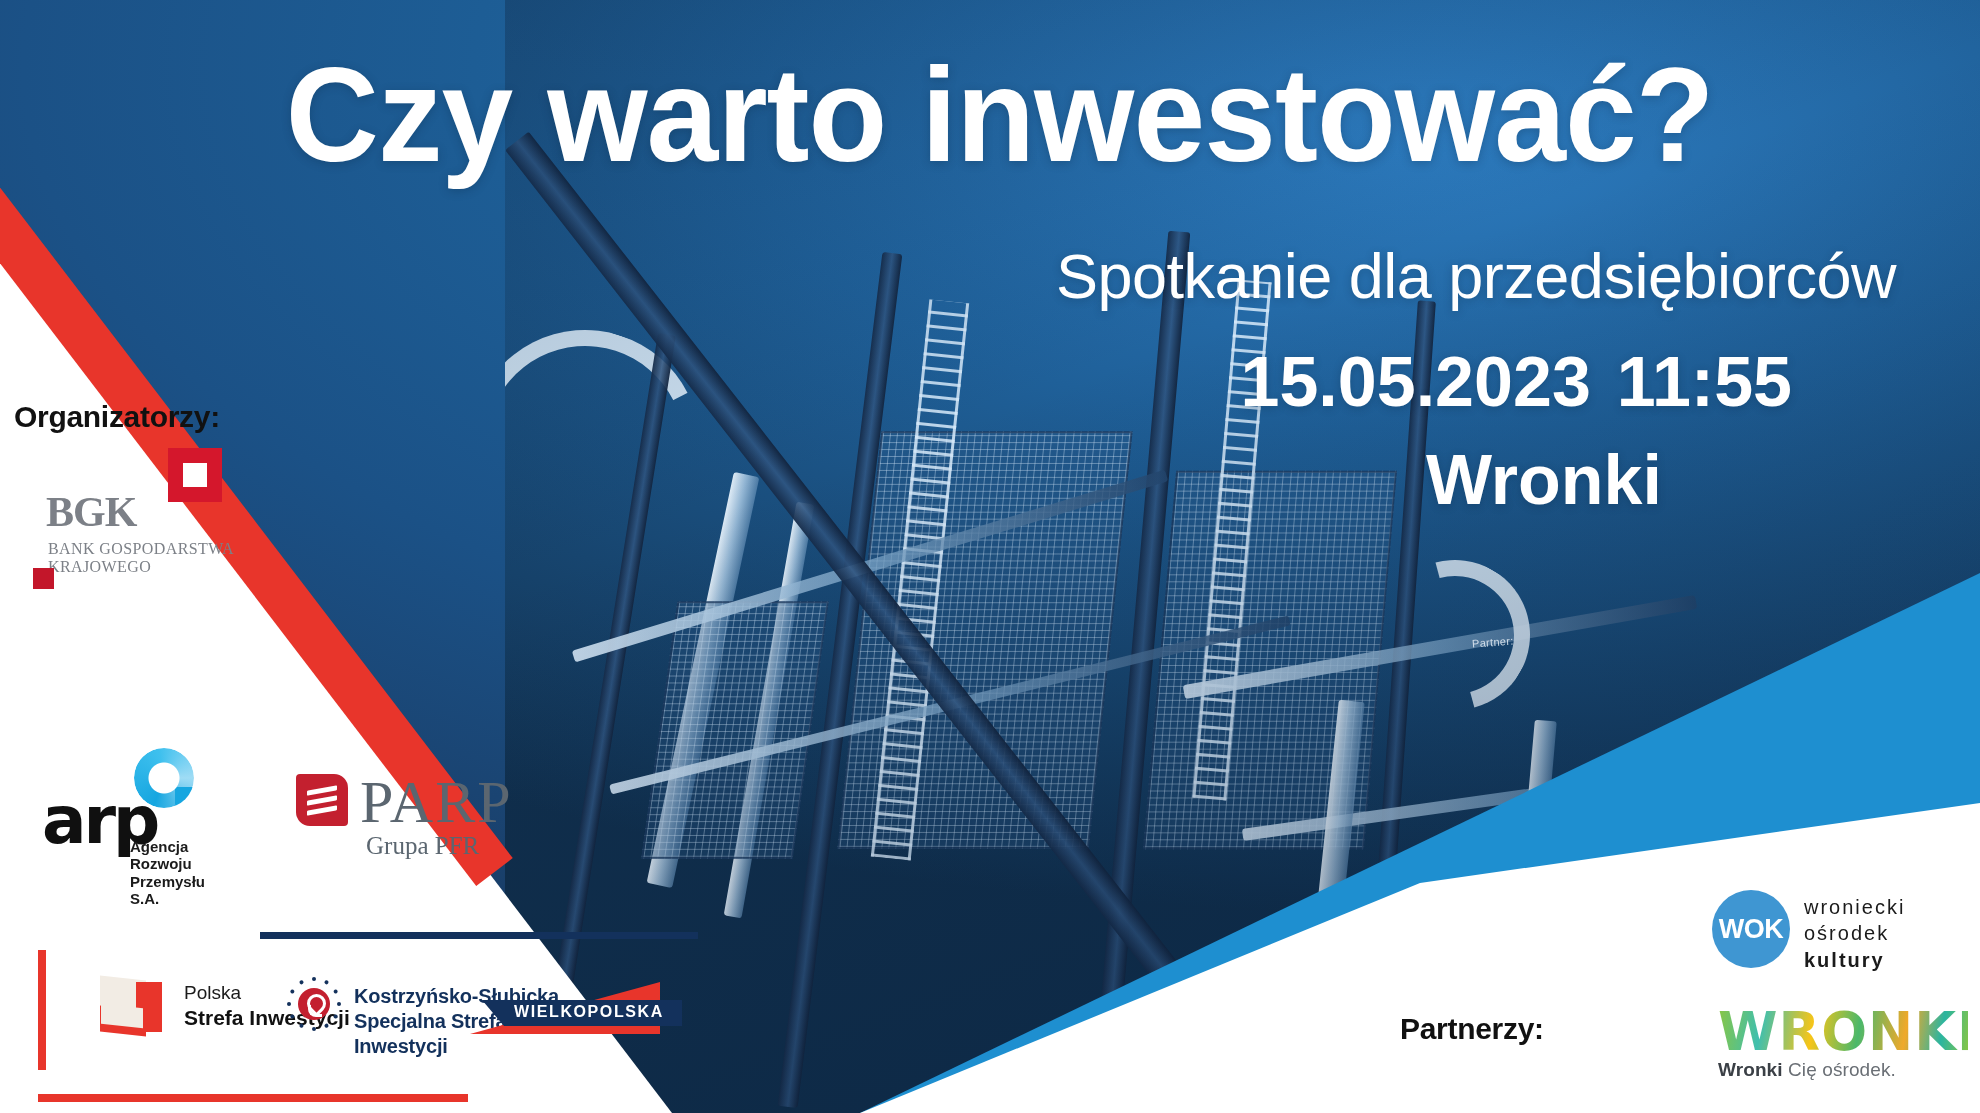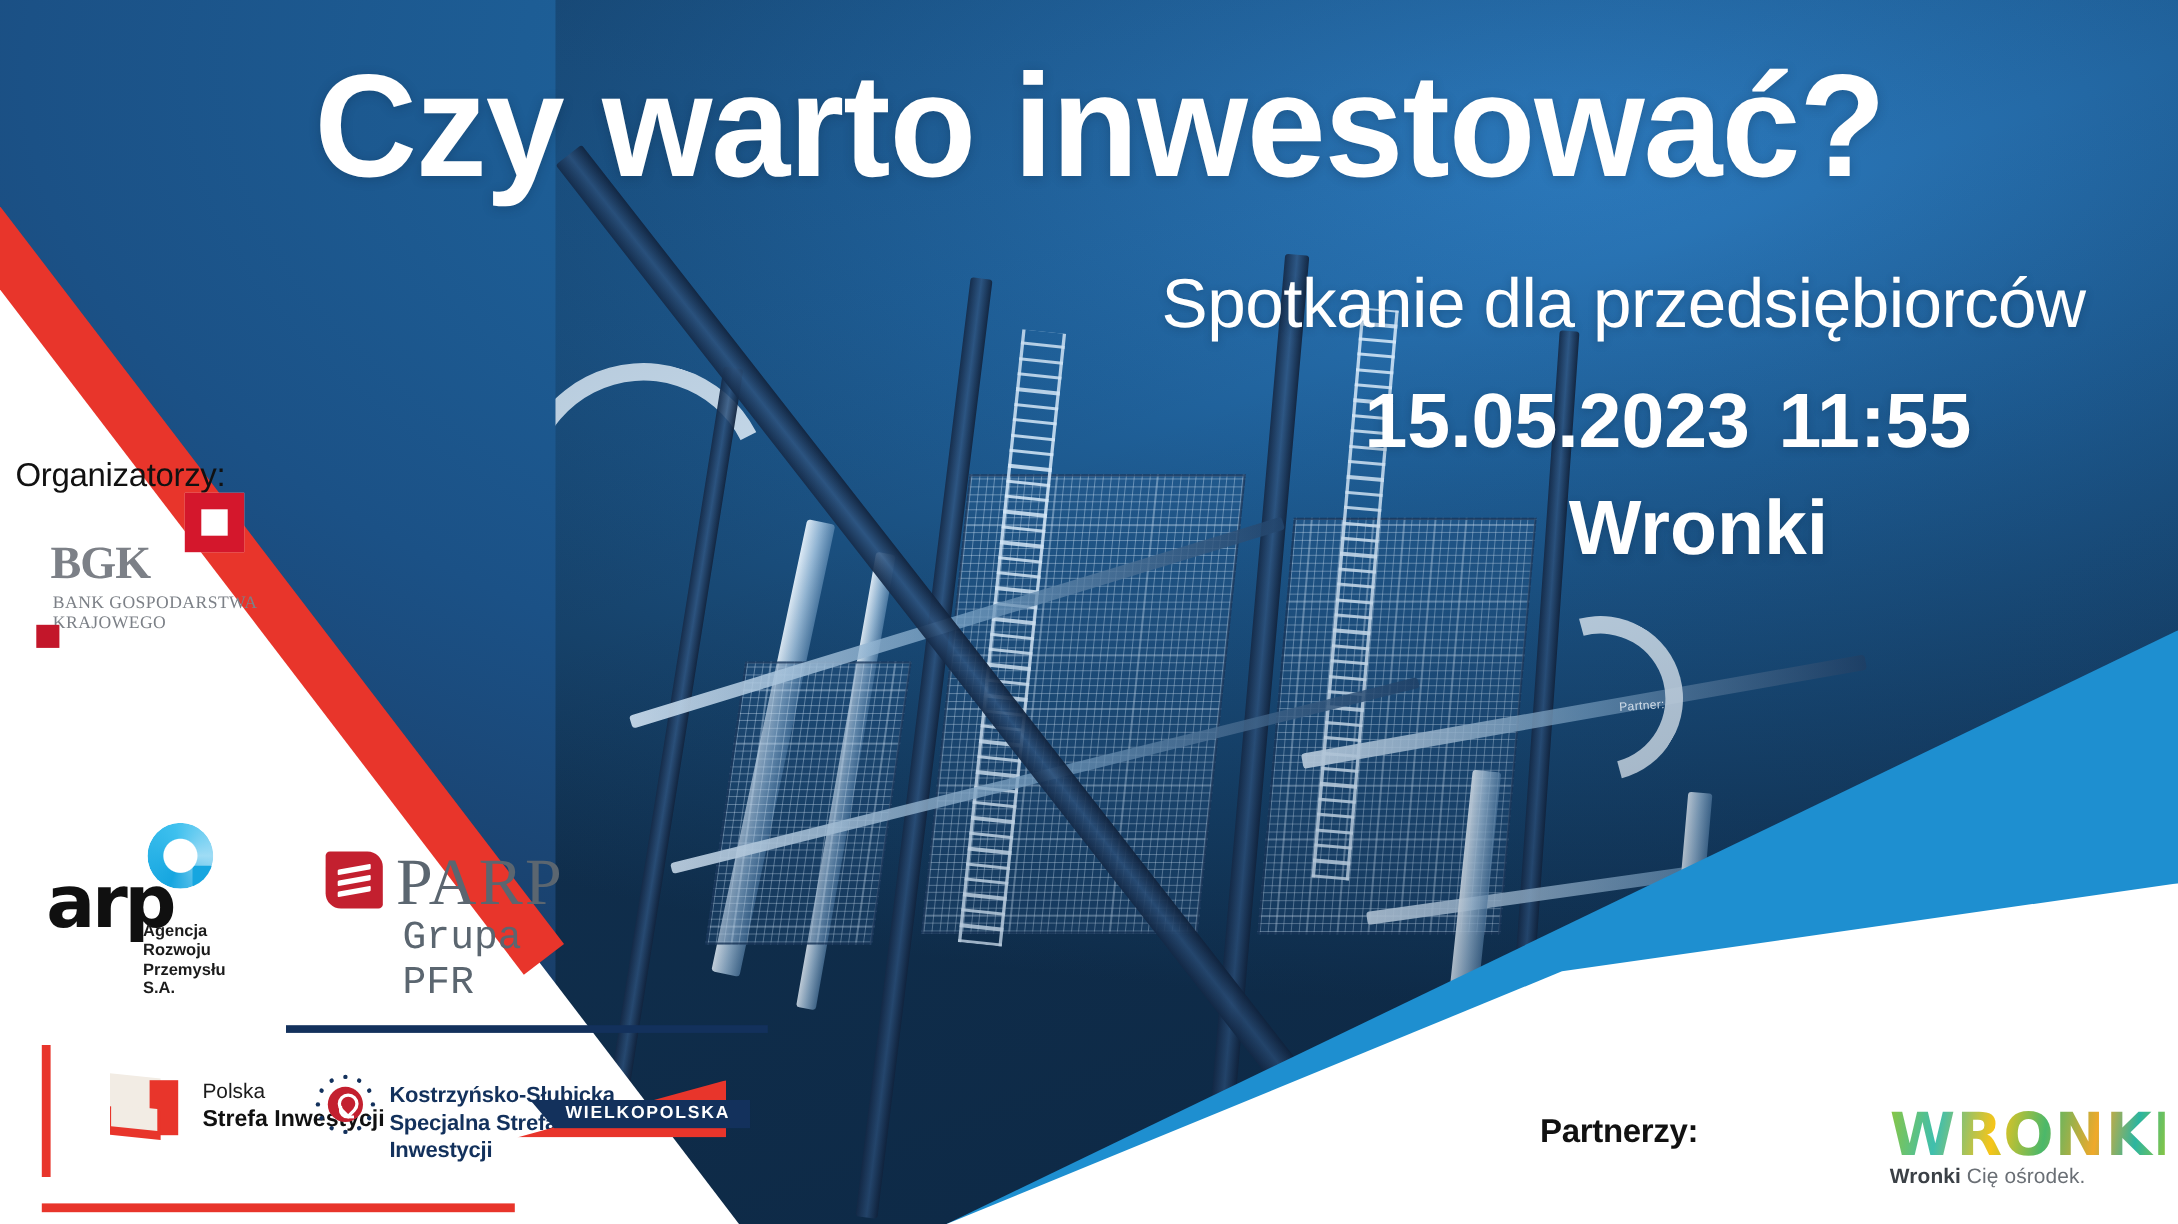--- a/index.html
+++ b/index.html
@@ -157,22 +157,22 @@
     padding-right:318px;
     text-align:right;
     color:#ffffff;
     font-weight:700;
     font-size:70px;
     text-shadow:0 2px 8px rgba(8,30,56,.25);
   }
 
   
   .label-org{
-    position:absolute; left:14px; top:416px;
-    font-size:30px; font-weight:400; color:#111; letter-spacing:-.3px;
+    position:absolute; left:14px; top:400px;
+    font-size:30px; font-weight:700; color:#111; letter-spacing:-.3px;
   }
   .label-partners{
     position:absolute; left:1400px; top:1012px;
     font-size:30px; font-weight:700; color:#111; letter-spacing:-.3px;
   }
 
   
   .bgk{ position:absolute; left:40px; top:448px; width:210px; height:120px; }
   .bgk-sq{
     position:absolute; right:28px; top:0; width:54px; height:54px;
@@ -228,22 +228,22 @@
   .parp-mark i:nth-child(1){ top:14px; }
   .parp-mark i:nth-child(2){ top:24px; }
   .parp-mark i:nth-child(3){ top:34px; }
   .parp-word{
     position:absolute; left:64px; top:-4px;
     font-family:"Liberation Serif", serif;
     font-size:60px; color:#5b6670; letter-spacing:2px;
   }
   .parp-sub{
     position:absolute; left:70px; top:60px;
-    font-family:Liberation Mono, monospace;
-    font-size:36px; color:#5b6670;
+    font-family:Liberation Serif, serif;
+    font-size:25px; color:#5b6670;
   }
 
   
   .bar{ position:absolute; left:38px; top:932px; width:660px; height:170px; }
   .bar-red-l{ position:absolute; left:0; top:18px; width:8px; height:120px; background:#e8352b; }
   .bar-red-b{ position:absolute; left:0; bottom:0; width:430px; height:8px; background:#e8352b; }
   .bar-navy-t{ position:absolute; left:222px; top:0; width:438px; height:7px; background:#13315c; }
 
   .psi{ position:absolute; left:62px; top:44px; width:250px; height:66px; }
   .psi-flag{ position:absolute; left:0; top:2px; width:70px; height:60px; }
@@ -468,20 +468,30 @@
       </div>
     </div>
 
     <div class="wlkp">
       <div class="wlkp-red"></div>
       <div class="wlkp-navy"></div>
       <div class="wlkp-word">WIELKOPOLSKA</div>
     </div>
   </div>
 
+  <div class="wok">
+    <div class="wok-circle">
+      <span>WOK</span>
+    </div>
+    <div class="wok-txt">
+      <div>wroniecki</div>
+      <div>ośrodek</div>
+      <div><b>kultury</b></div>
+    </div>
+  </div>
 
   <div class="wronki">
     <div class="wronki-word">WRONKI</div>
     <div class="wronki-tag">
       <b>Wronki</b><span> Cię ośrodek.</span>
     </div>
   </div>
 
 </div>
 

